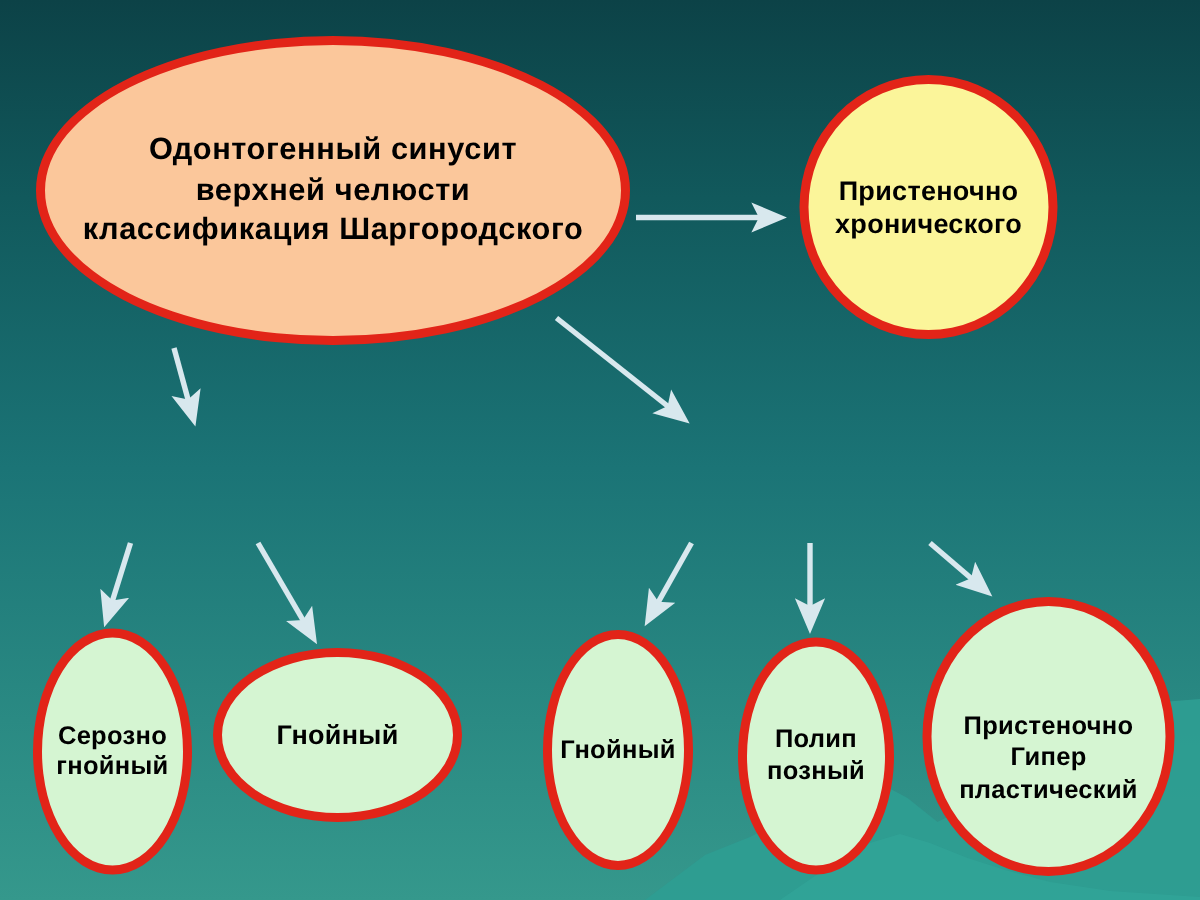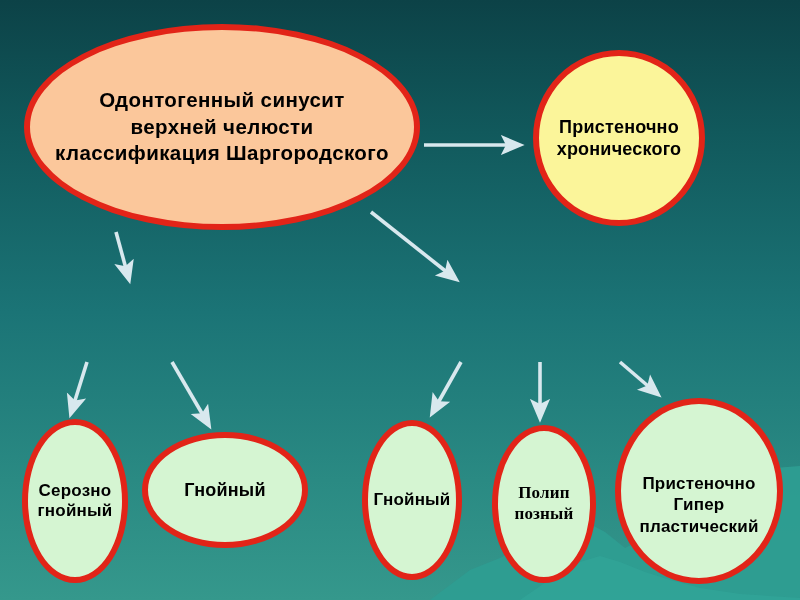--- a/index.html
+++ b/index.html
@@ -114,21 +114,21 @@
   }
   #node-purulent-chronic .label { width: 136%; }
 
   #node-polypous {
     left: 492px; top: 425px;
     width: 104px; height: 158px;
     background: #d5f5d2;
     font-weight: bold;
     font-size: 17px;
   }
-  #node-polypous .label { width: 128%; line-height: 1.22; font-family: Liberation Serif, serif; }
+  #node-polypous .label { width: 128%; line-height: 1.22; }
 
   #node-parietal-hyperplastic {
     left: 615px; top: 398px;
     width: 168px; height: 186px;
     background: #d5f5d2;
     font-weight: bold;
     font-size: 17px;
   }
   #node-parietal-hyperplastic .label { width: 112%; line-height: 1.25; margin-top: 28px; }
 

